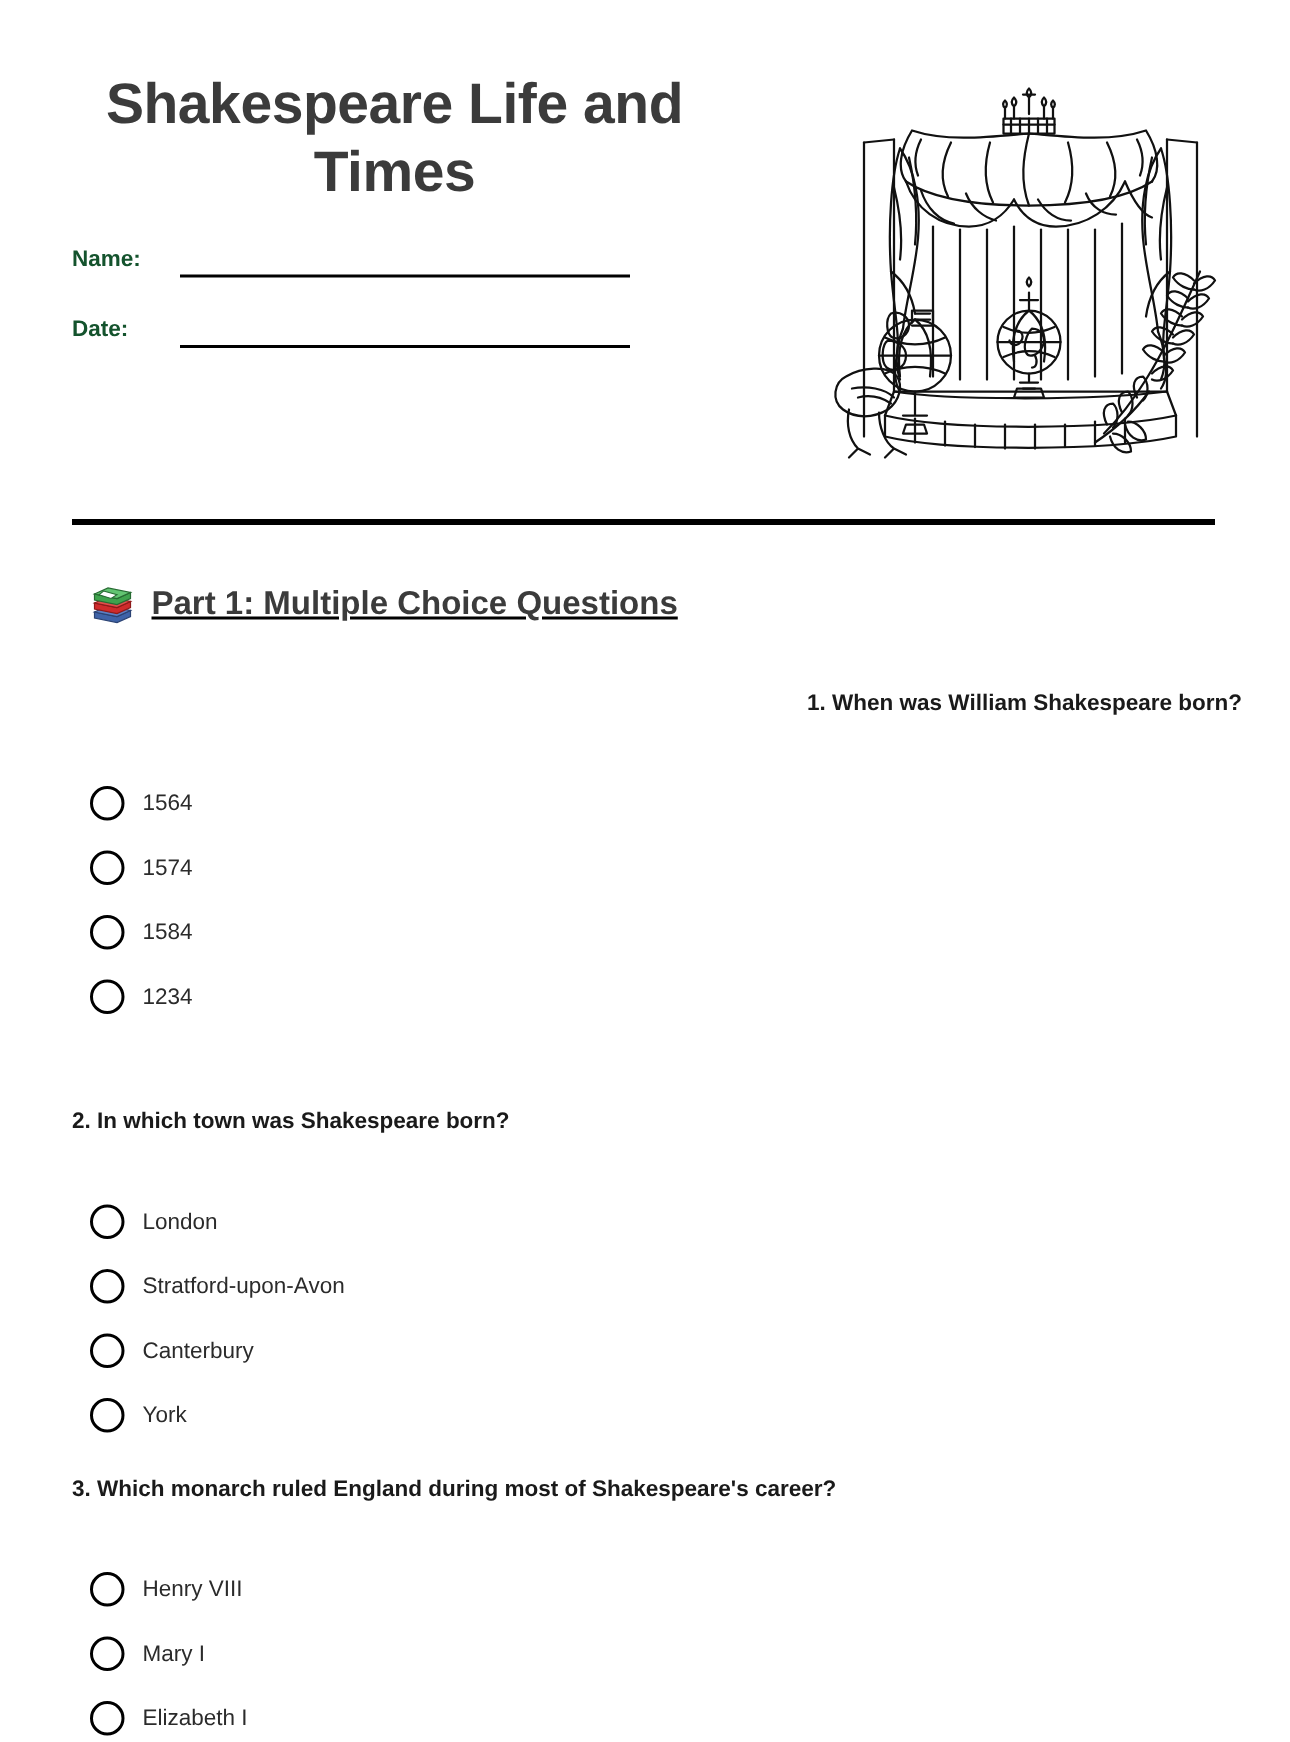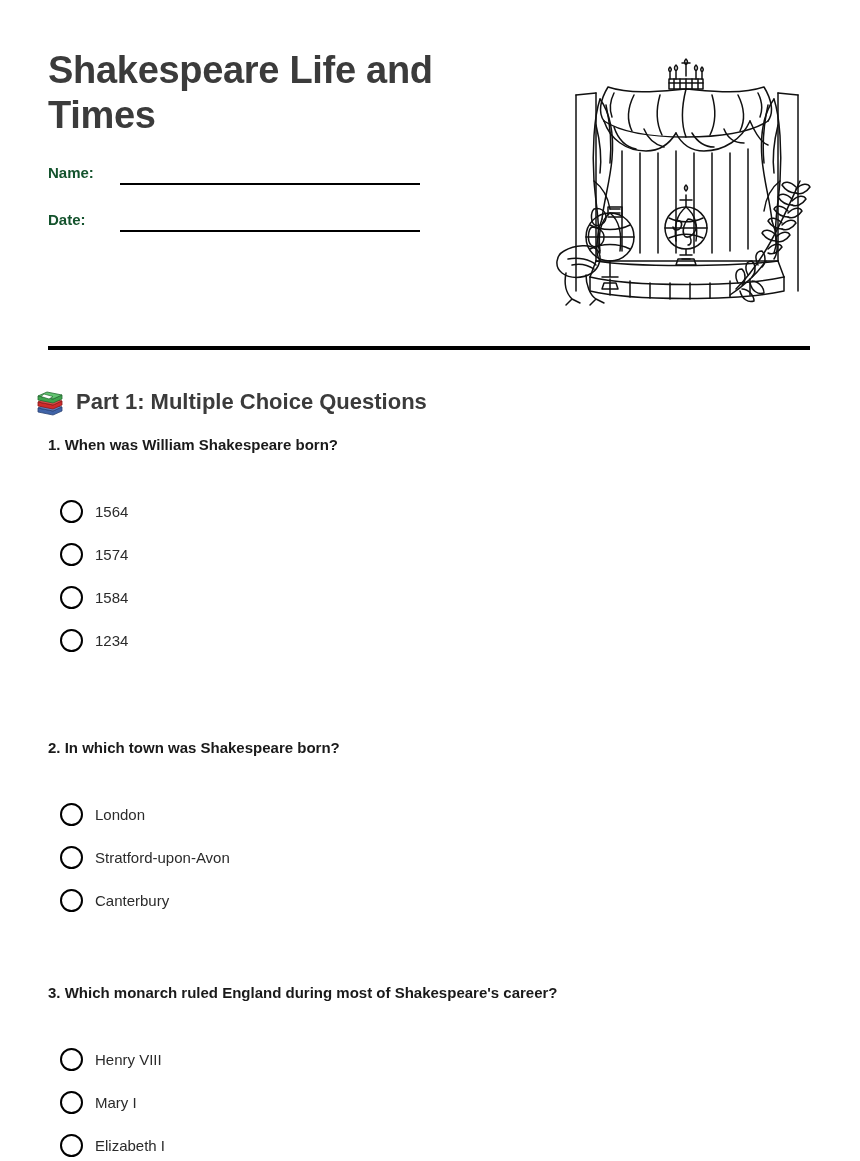--- a/index.html
+++ b/index.html
@@ -23,20 +23,21 @@
     background: #ffffff;
   }
 
   
   .header {
     position: absolute;
     left: 0;
     top: 0;
     width: 860px;
     height: 330px;
+    text-align: center;
   }
 
   .title {
     position: absolute;
     left: 48px;
     top: 48px;
     width: 430px;
     font-size: 38px;
     line-height: 45px;
     font-weight: bold;
@@ -87,25 +88,26 @@
     left: 48px;
     top: 346px;
     width: 762px;
     height: 0;
     border-bottom: 4px solid #000000;
   }
 
   
   .section-heading {
     position: absolute;
-    left: 35px;
+    left: 60px;
     top: 388px;
     display: flex;
     align-items: center;
     gap: 11px;
+    text-decoration: underline;
   }
   .section-emoji {
     width: 30px;
     height: 28px;
     position: relative;
     flex: 0 0 auto;
   }
   .section-emoji svg { display: block; width: 100%; height: 100%; }
   .section-title {
     font-size: 22px;
@@ -114,21 +116,21 @@
     white-space: nowrap;
     line-height: 28px;
   }
 
   
   .question-block {
     position: absolute;
     left: 48px;
     width: 780px;
   }
-  .q1 { top: 435px; }
+  .q1 { top: 459px; text-align: right; }
   .q2 { top: 738px; }
   .q3 { top: 983px; }
 
   .question-text {
     font-size: 15px;
     font-weight: bold;
     color: #1a1a1a;
     line-height: 20px;
     white-space: nowrap;
   }
@@ -370,20 +372,24 @@
         <span class="option-label">London</span>
       </div>
       <div class="option">
         <span class="radio"></span>
         <span class="option-label">Stratford-upon-Avon</span>
       </div>
       <div class="option">
         <span class="radio"></span>
         <span class="option-label">Canterbury</span>
       </div>
+      <div class="option">
+        <span class="radio"></span>
+        <span class="option-label">York</span>
+      </div>
     </div>
   </div>
 
   <div class="question-block q3">
     <div class="question-text">3. Which monarch ruled England during most of Shakespeare's career?</div>
     <div class="options">
       <div class="option">
         <span class="radio"></span>
         <span class="option-label">Henry VIII</span>
       </div>

